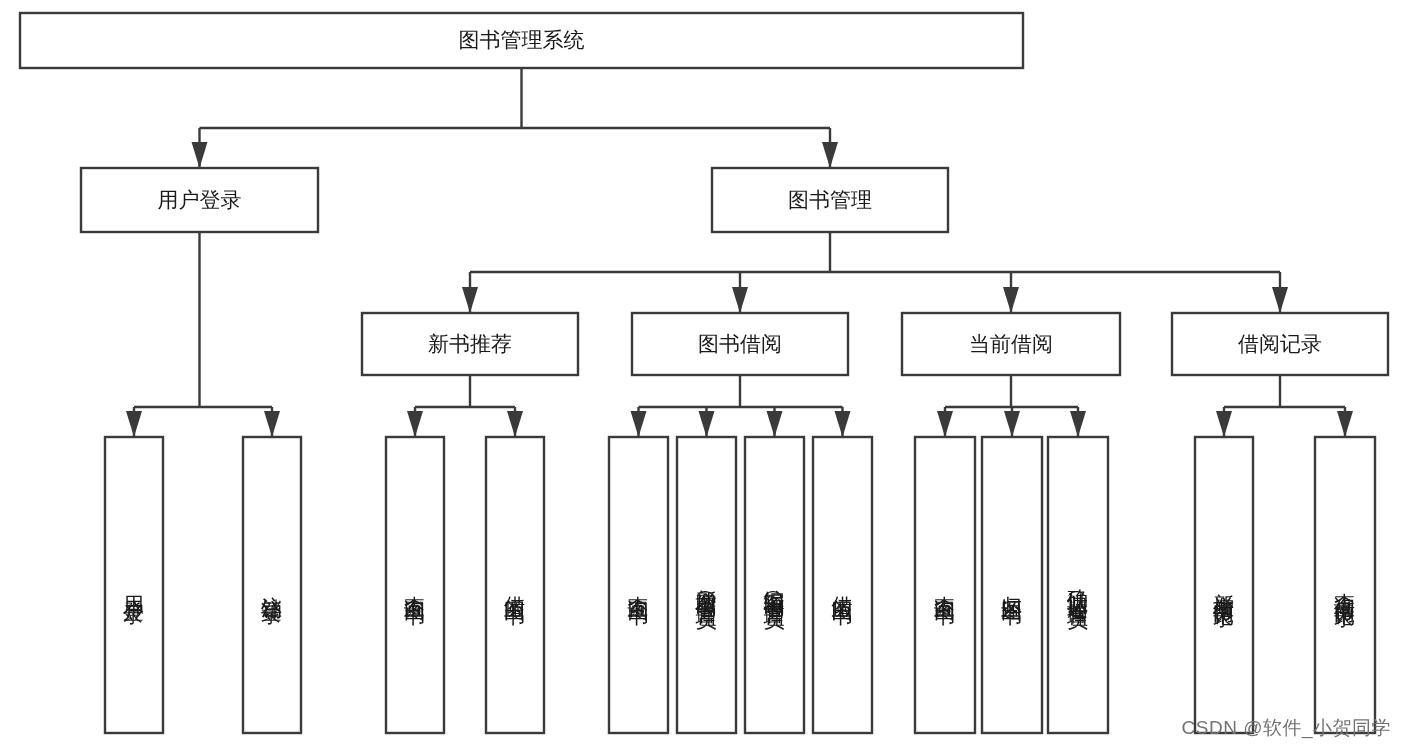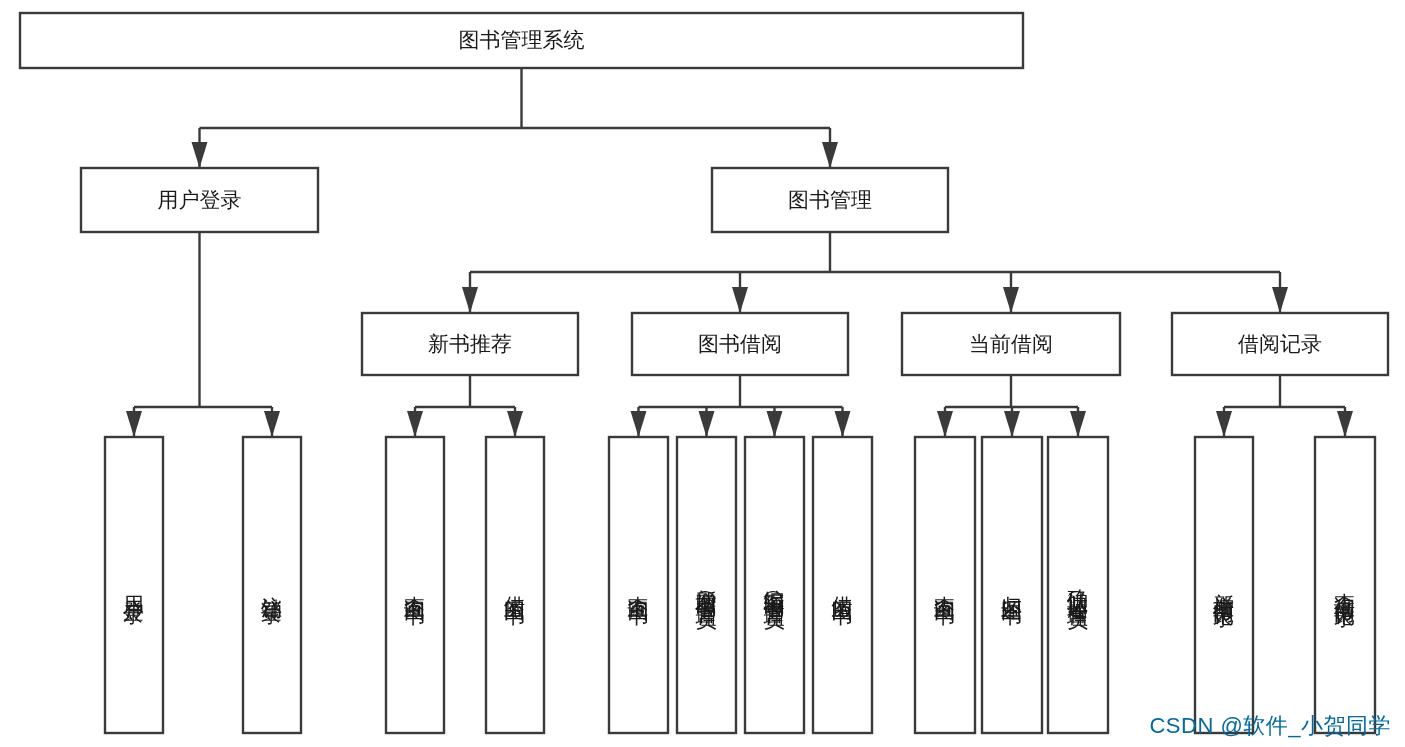--- a/index.html
+++ b/index.html
@@ -63,22 +63,22 @@
     justify-content: center;
     text-align: center;
     white-space: nowrap;
     pointer-events: none;
   }
   .watermark {
     position: absolute;
     right: 14px;
     bottom: 6px;
     font-family: "Liberation Sans", "DejaVu Sans", sans-serif;
-    font-size: 22px;
-    color: #0369a1;
+    font-size: 19px;
+    color: #737373;
     white-space: nowrap;
     letter-spacing: 0.5px;
   }
 </style>
 </head>
 <body>
 
 <div id="diagram-root">
 
   <svg id="flow-svg" viewBox="0 0 1405 747">

